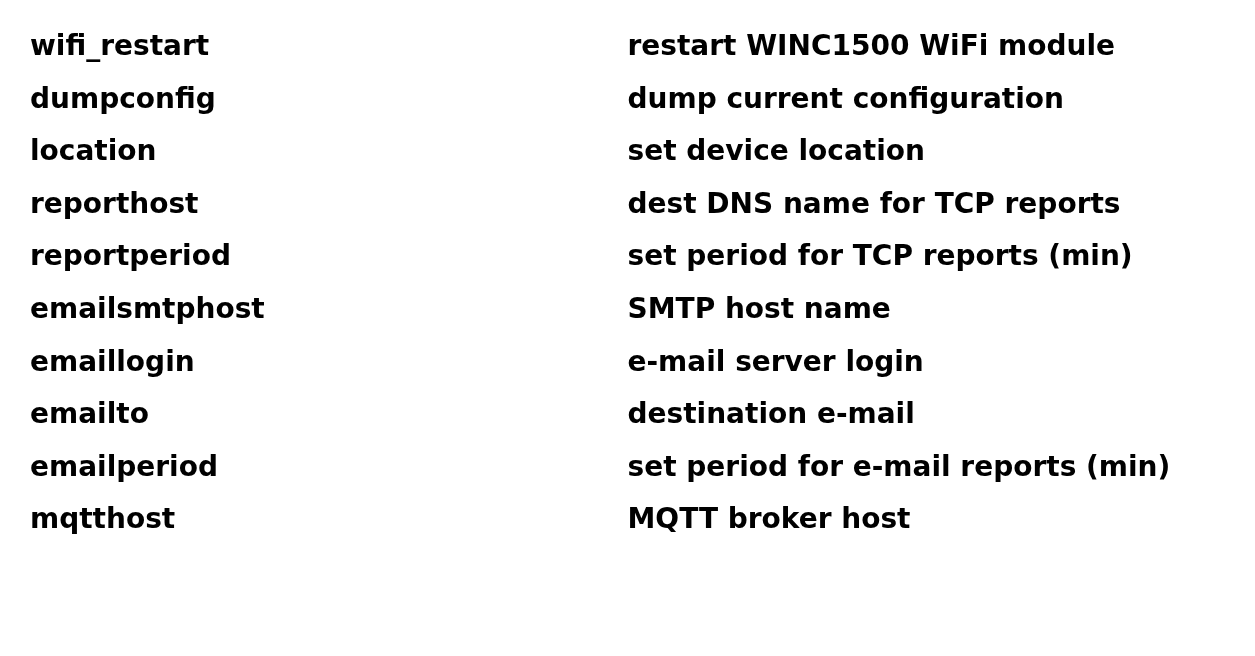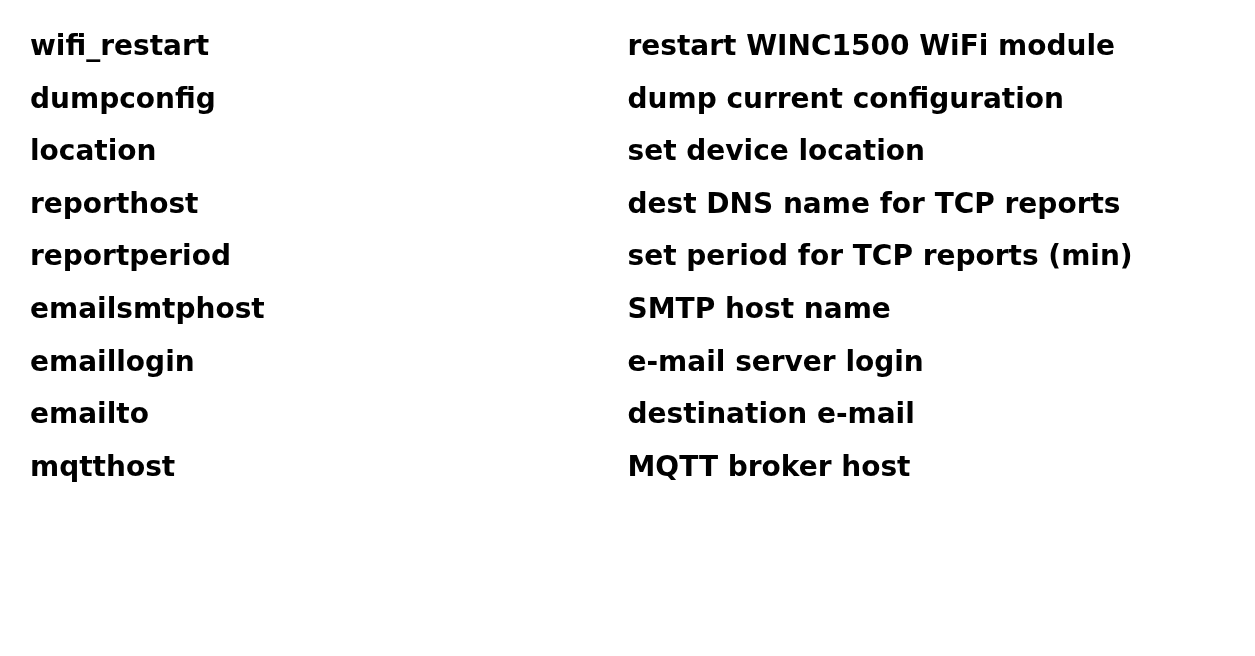--- a/index.html
+++ b/index.html
@@ -74,17 +74,21 @@
       </tr>
       <tr>
         <td class="cmd">emaillogin</td>
         <td class="desc">e-mail server login</td>
       </tr>
       <tr>
         <td class="cmd">emailto</td>
         <td class="desc">destination e-mail</td>
       </tr>
       <tr>
+        <td class="cmd">emailperiod</td>
+        <td class="desc">set period for e-mail reports (min)</td>
+      </tr>
+      <tr>
         <td class="cmd">mqtthost</td>
         <td class="desc">MQTT broker host</td>
       </tr>
     </tbody>
 </table>
 
 </body></html>

